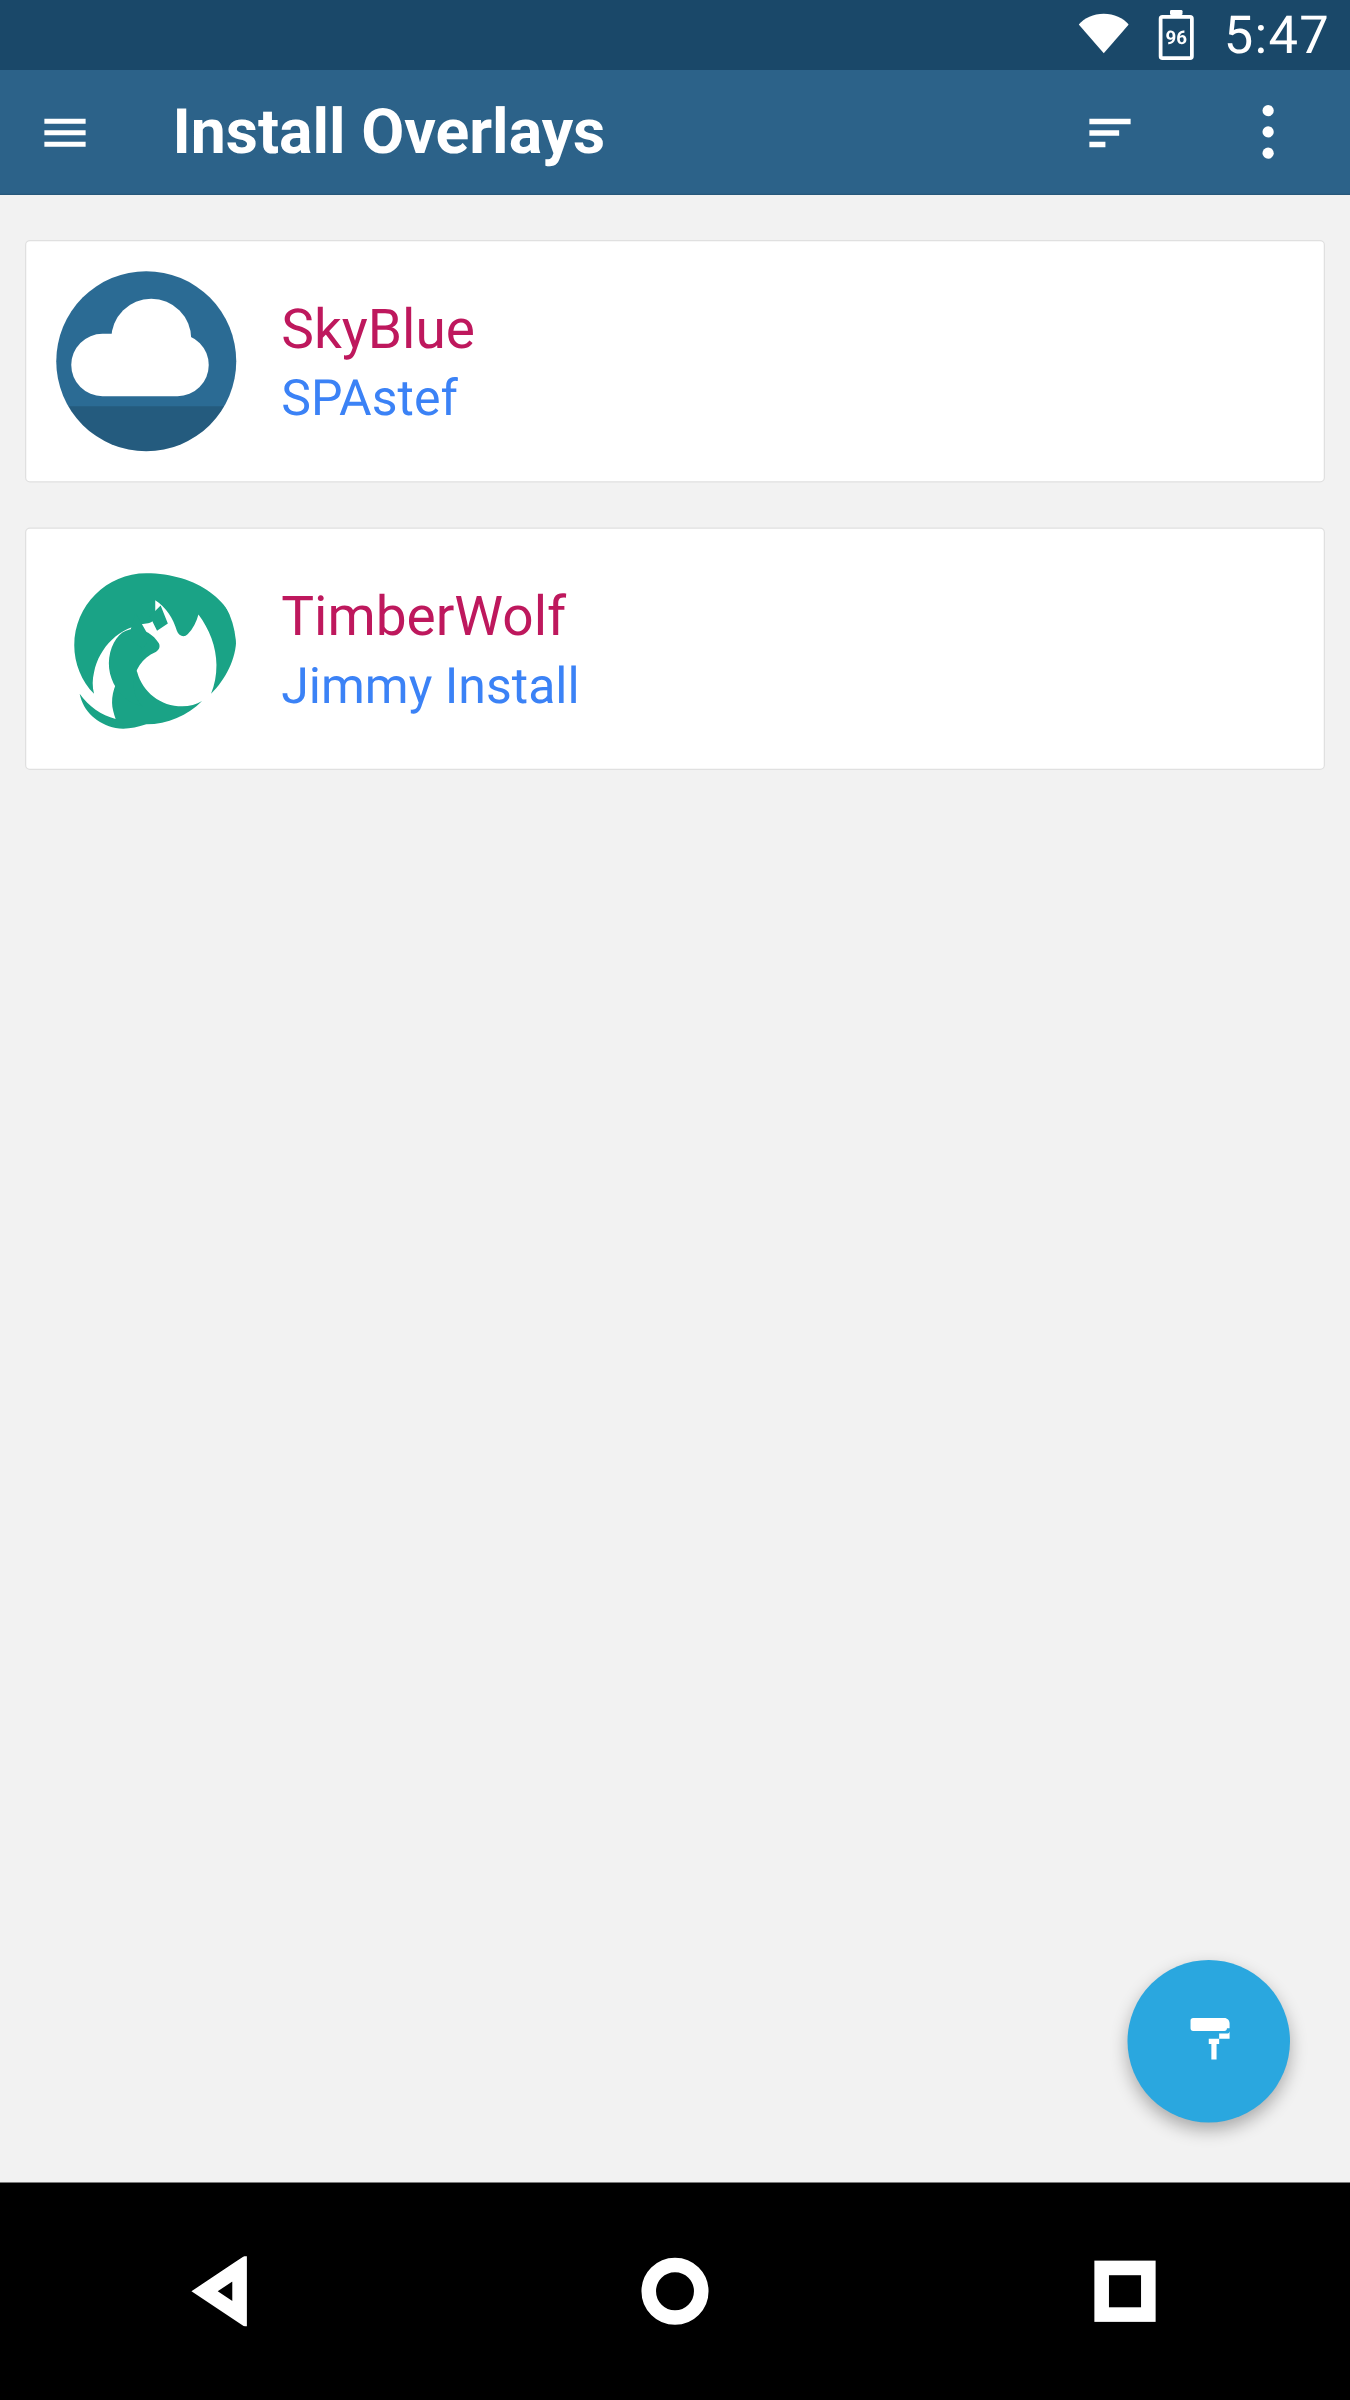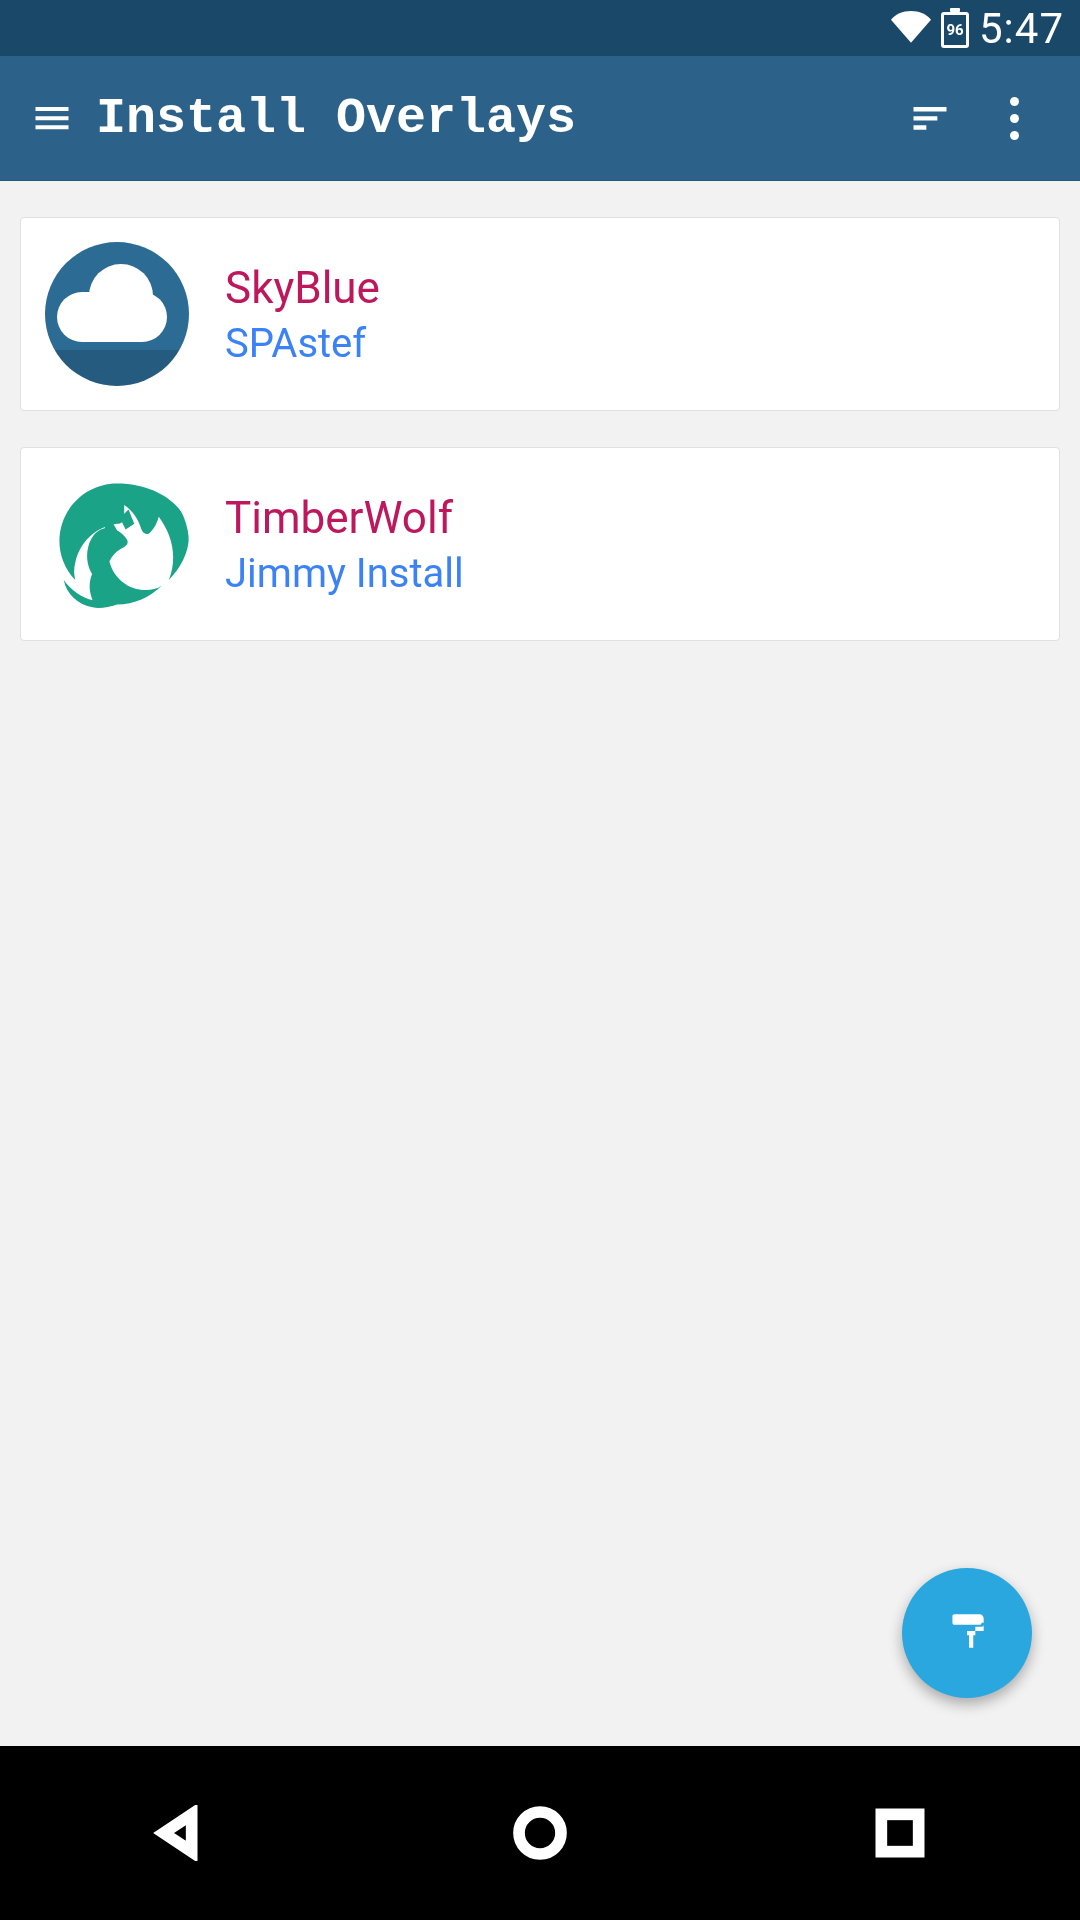--- a/index.html
+++ b/index.html
@@ -6,46 +6,46 @@
   html, body { width: 1080px; height: 1920px; overflow: hidden; font-family: Roboto, Arial, sans-serif; }
   body { background: #f2f2f2; position: relative; }
 
   .status-bar {
     height: 56px;
     background: #1a4869;
     display: flex;
     align-items: center;
     justify-content: flex-end;
     padding: 0 16px;
-    gap: 10px;
+    gap: 24px;
     color: #fff;
   }
   .status-bar .wifi svg { width: 40px; height: 40px; fill: #fff; }
   .status-bar .battery {
     width: 28px; height: 40px; position: relative;
   }
   .status-bar .battery .cap {
     position: absolute; top: 0; left: 9px; width: 10px; height: 4px; background: #fff; border-radius: 1px;
   }
   .status-bar .battery .body {
     position: absolute; top: 4px; left: 0; width: 28px; height: 36px; border: 3px solid #fff; border-radius: 3px;
     display: flex; align-items: center; justify-content: center;
     font-size: 15px; font-weight: 700; color: #fff;
   }
   .status-bar .clock { font-size: 42px; font-weight: 400; letter-spacing: 1px; }
 
   .app-bar {
-    height: 125px;
+    height: 100px;
     background: #2c6289;
     display: flex;
     align-items: center;
     padding: 0 28px;
     color: #fff;
+    gap: 42px;
     border-bottom: 1px solid rgba(0,0,0,0.1);
-    font-family: Liberation Mono, monospace;
   }
   .app-bar .hamburger { width: 48px; height: 48px; cursor: pointer; display:flex; align-items:center; justify-content:center; }
   .app-bar .hamburger svg { width: 44px; height: 44px; fill: #fff; }
   .app-bar .title { font-size: 50px; font-weight: 700; flex: 0 0 auto; margin-left: 20px; }
   .spacer { flex: 1; }
   .app-bar .sort, .app-bar .more { width: 56px; height: 56px; display:flex; align-items:center; justify-content:center; cursor:pointer; }
   .app-bar .sort svg { width: 44px; height: 44px; fill: #fff; }
   .app-bar .more { flex-direction: column; gap: 8px; margin-left: 28px; margin-right: 10px;}
   .app-bar .more .dot { width: 9px; height: 9px; background: #fff; border-radius: 50%; }
 

